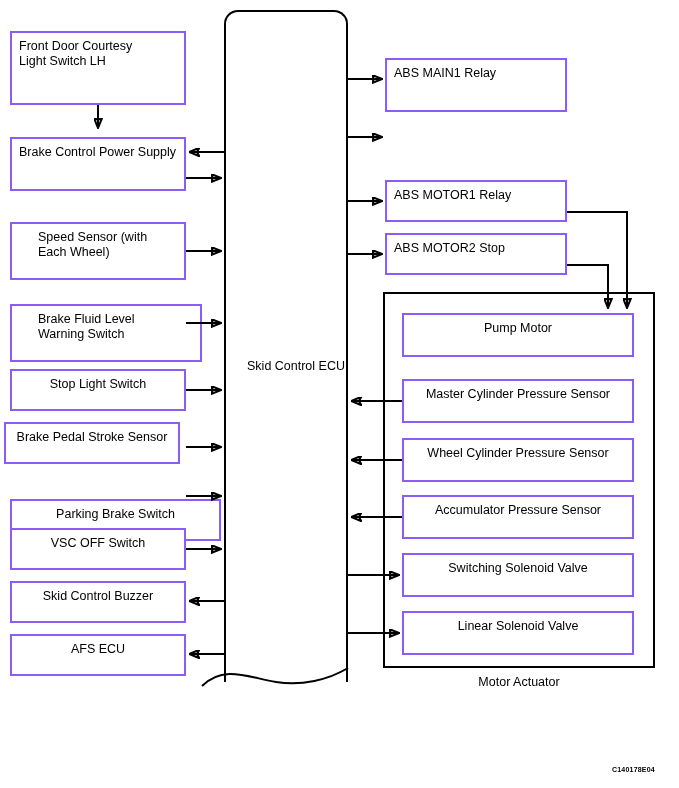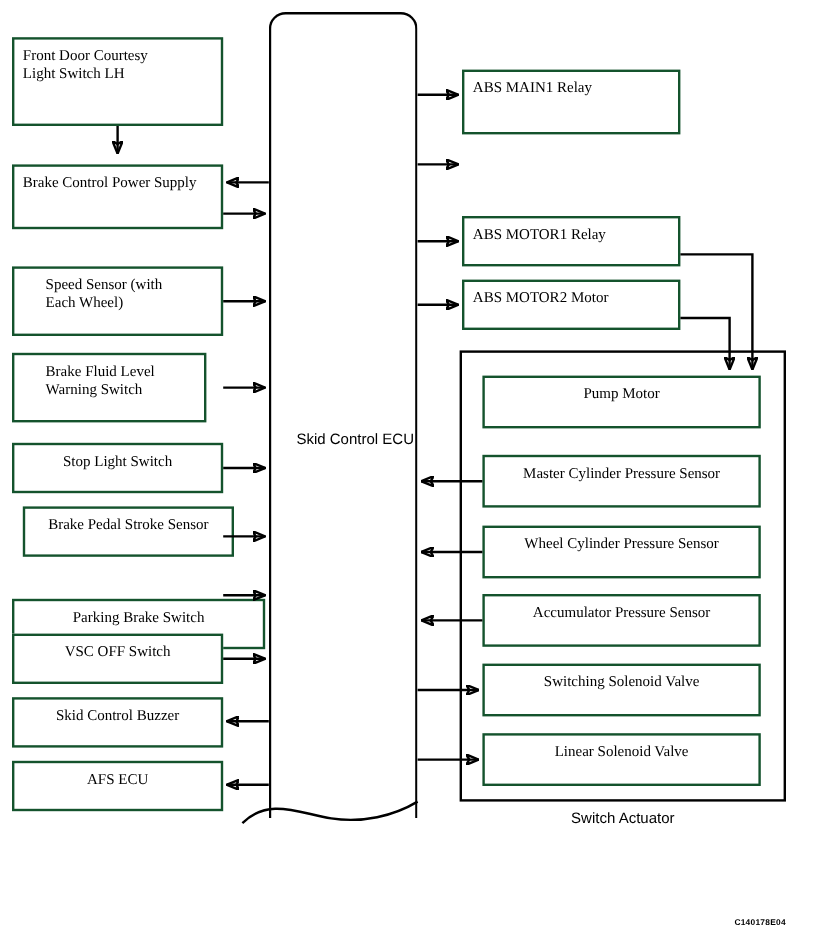--- a/index.html
+++ b/index.html
@@ -1,21 +1,21 @@
 <!DOCTYPE html>
 <html><head>
 <meta charset="utf-8">
 <style>
   html,body{margin:0;padding:0;background:#ffffff;}
   body{width:679px;height:788px;position:relative;overflow:hidden;
        font-family:"Liberation Sans","DejaVu Sans",sans-serif;color:#000;}
 
   #canvas{position:absolute;left:0;top:0;width:679px;height:788px;}
 
-  .box{position:absolute;border:2px solid #14532d;background:#fff;box-sizing:border-box;font-family:Liberation Serif, serif;}
+  .box{position:absolute;border:2px solid #8b5cf6;background:#fff;box-sizing:border-box;}
   .box .lbl{position:absolute;left:0;right:0;top:6px;font-size:12.5px;line-height:15px;}
   .box.c .lbl{text-align:center;padding:0 6px;}
   .box.l .lbl{text-align:left;padding:0 7px;}
 
   
   #ecu{position:absolute;left:224px;top:10px;width:124px;height:672px;
        border:2px solid #000;border-bottom:none;background:#fff;box-sizing:border-box;
        border-top-left-radius:14px;border-top-right-radius:14px;}
   #ecu-label{position:absolute;left:224px;top:359px;width:144px;text-align:center;
              font-size:12.5px;line-height:15px;}
@@ -43,29 +43,29 @@
   </div>
 
   <div class="box l" style="left:10px;  top:137px; width:176px; height:54px;">
     <div class="lbl">Brake Control Power Supply</div>
   </div>
 
   <div class="box l" style="left:10px;  top:222px; width:176px; height:58px;">
     <div class="lbl" style="padding-left:26px;">Speed Sensor (with<br>Each Wheel)</div>
   </div>
 
-  <div class="box l" style="left:10px;  top:294px; width:162px; height:58px;padding-left:32px;">
+  <div class="box l" style="left:10px;  top:304px; width:192px; height:58px;padding-left:32px;">
     <div class="lbl" style="padding-left:26px;">Brake Fluid Level<br>Warning Switch</div>
   </div>
 
   <div class="box c" style="left:10px;  top:369px; width:176px; height:42px;">
     <div class="lbl">Stop Light Switch</div>
   </div>
 
-  <div class="box c" style="left:19px;  top:422px; width:176px; height:42px;">
+  <div class="box c" style="left:4px;  top:422px; width:176px; height:42px;">
     <div class="lbl">Brake Pedal Stroke Sensor</div>
   </div>
 
   <div class="box c" style="left:10px;  top:499px; width:211px; height:42px;">
     <div class="lbl">Parking Brake Switch</div>
   </div>
 
   <div class="box c" style="left:10px;  top:528px; width:176px; height:42px;">
     <div class="lbl">VSC OFF Switch</div>
   </div>
@@ -84,21 +84,21 @@
   <div class="box l" style="left:385px; top:58px;  width:182px; height:54px;">
     <div class="lbl">ABS MAIN1 Relay</div>
   </div>
 
 
   <div class="box l" style="left:385px; top:180px; width:182px; height:42px;">
     <div class="lbl">ABS MOTOR1 Relay</div>
   </div>
 
   <div class="box l" style="left:385px; top:233px; width:182px; height:42px;">
-    <div class="lbl">ABS MOTOR2 Motor</div>
+    <div class="lbl">ABS MOTOR2 Stop</div>
   </div>
 
   <div id="actuator-group"></div>
 
   <div class="box c" style="left:402px; top:313px; width:232px; height:44px;">
     <div class="lbl">Pump Motor</div>
   </div>
 
   <div class="box c" style="left:402px; top:438px; width:232px; height:44px;">
     <div class="lbl">Wheel Cylinder Pressure Sensor</div>
@@ -113,21 +113,21 @@
   </div>
 
   <div class="box c" style="left:402px; top:553px; width:232px; height:44px;">
     <div class="lbl">Switching Solenoid Valve</div>
   </div>
 
   <div class="box c" style="left:402px; top:611px; width:232px; height:44px;">
     <div class="lbl">Linear Solenoid Valve</div>
   </div>
 
-  <div id="actuator-caption">Switch Actuator</div>
+  <div id="actuator-caption">Motor Actuator</div>
 
   <svg id="wires" viewBox="0 0 679 788">
     <defs>
       <marker id="ah" markerWidth="11" markerHeight="9" refX="10.5" refY="4.5" orient="auto" markerUnits="userSpaceOnUse">
         <path d="M0,0.2 L10.5,4.5 L0,8.8 L2.6,4.5 Z" fill="#000" stroke="none"></path>
       </marker>
     </defs>
 
     <line x1="98" y1="105" x2="98" y2="128" marker-end="url(#ah)"></line>
 

